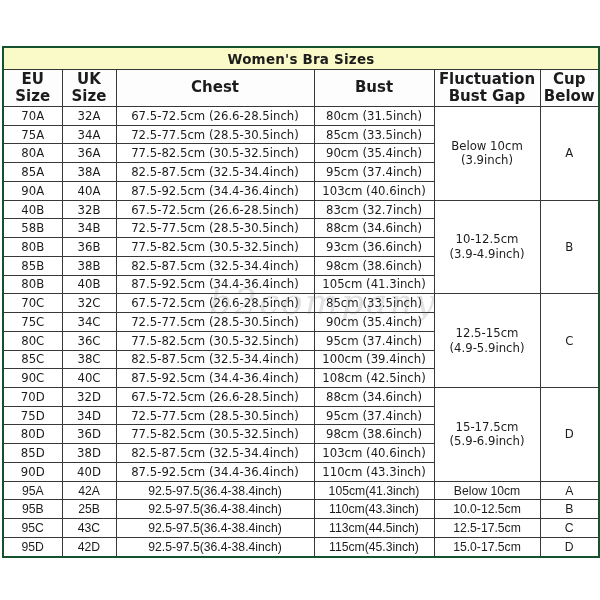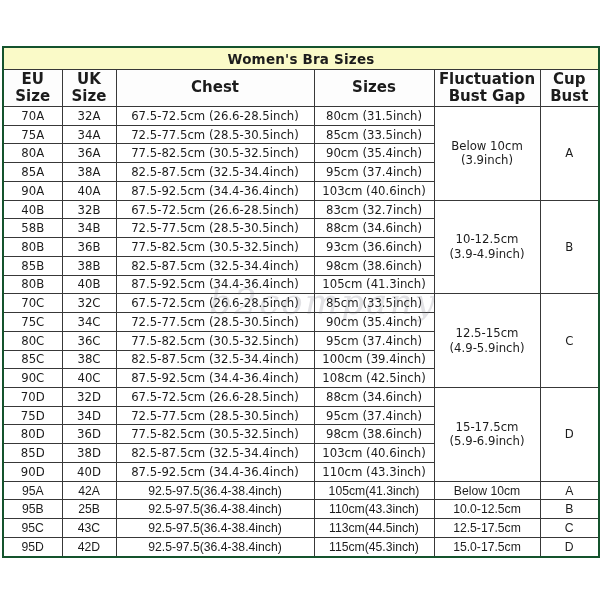--- a/index.html
+++ b/index.html
@@ -87,25 +87,25 @@
     </colgroup>
     <thead>
       <tr class="title-row">
         <th colspan="6" style="background: rgb(250, 250, 200);">Women's Bra Sizes</th>
       </tr>
       <tr class="header-row">
         <th>EU Size</th>
         <th>UK
 Size</th>
         <th>Chest</th>
-        <th>Sizes</th>
+        <th>Bust</th>
         <th>Fluctuation
 Bust Gap</th>
         <th>Cup
-Bust</th>
+Below</th>
       </tr>
     </thead>
     <tbody>
         <tr>
           <td>70A</td>
           <td>32A</td>
           <td>67.5-72.5cm (26.6-28.5inch)</td>
           <td>80cm (31.5inch)</td>
           <td rowspan="5" class="fluct">Below 10cm
 (3.9inch)</td>

